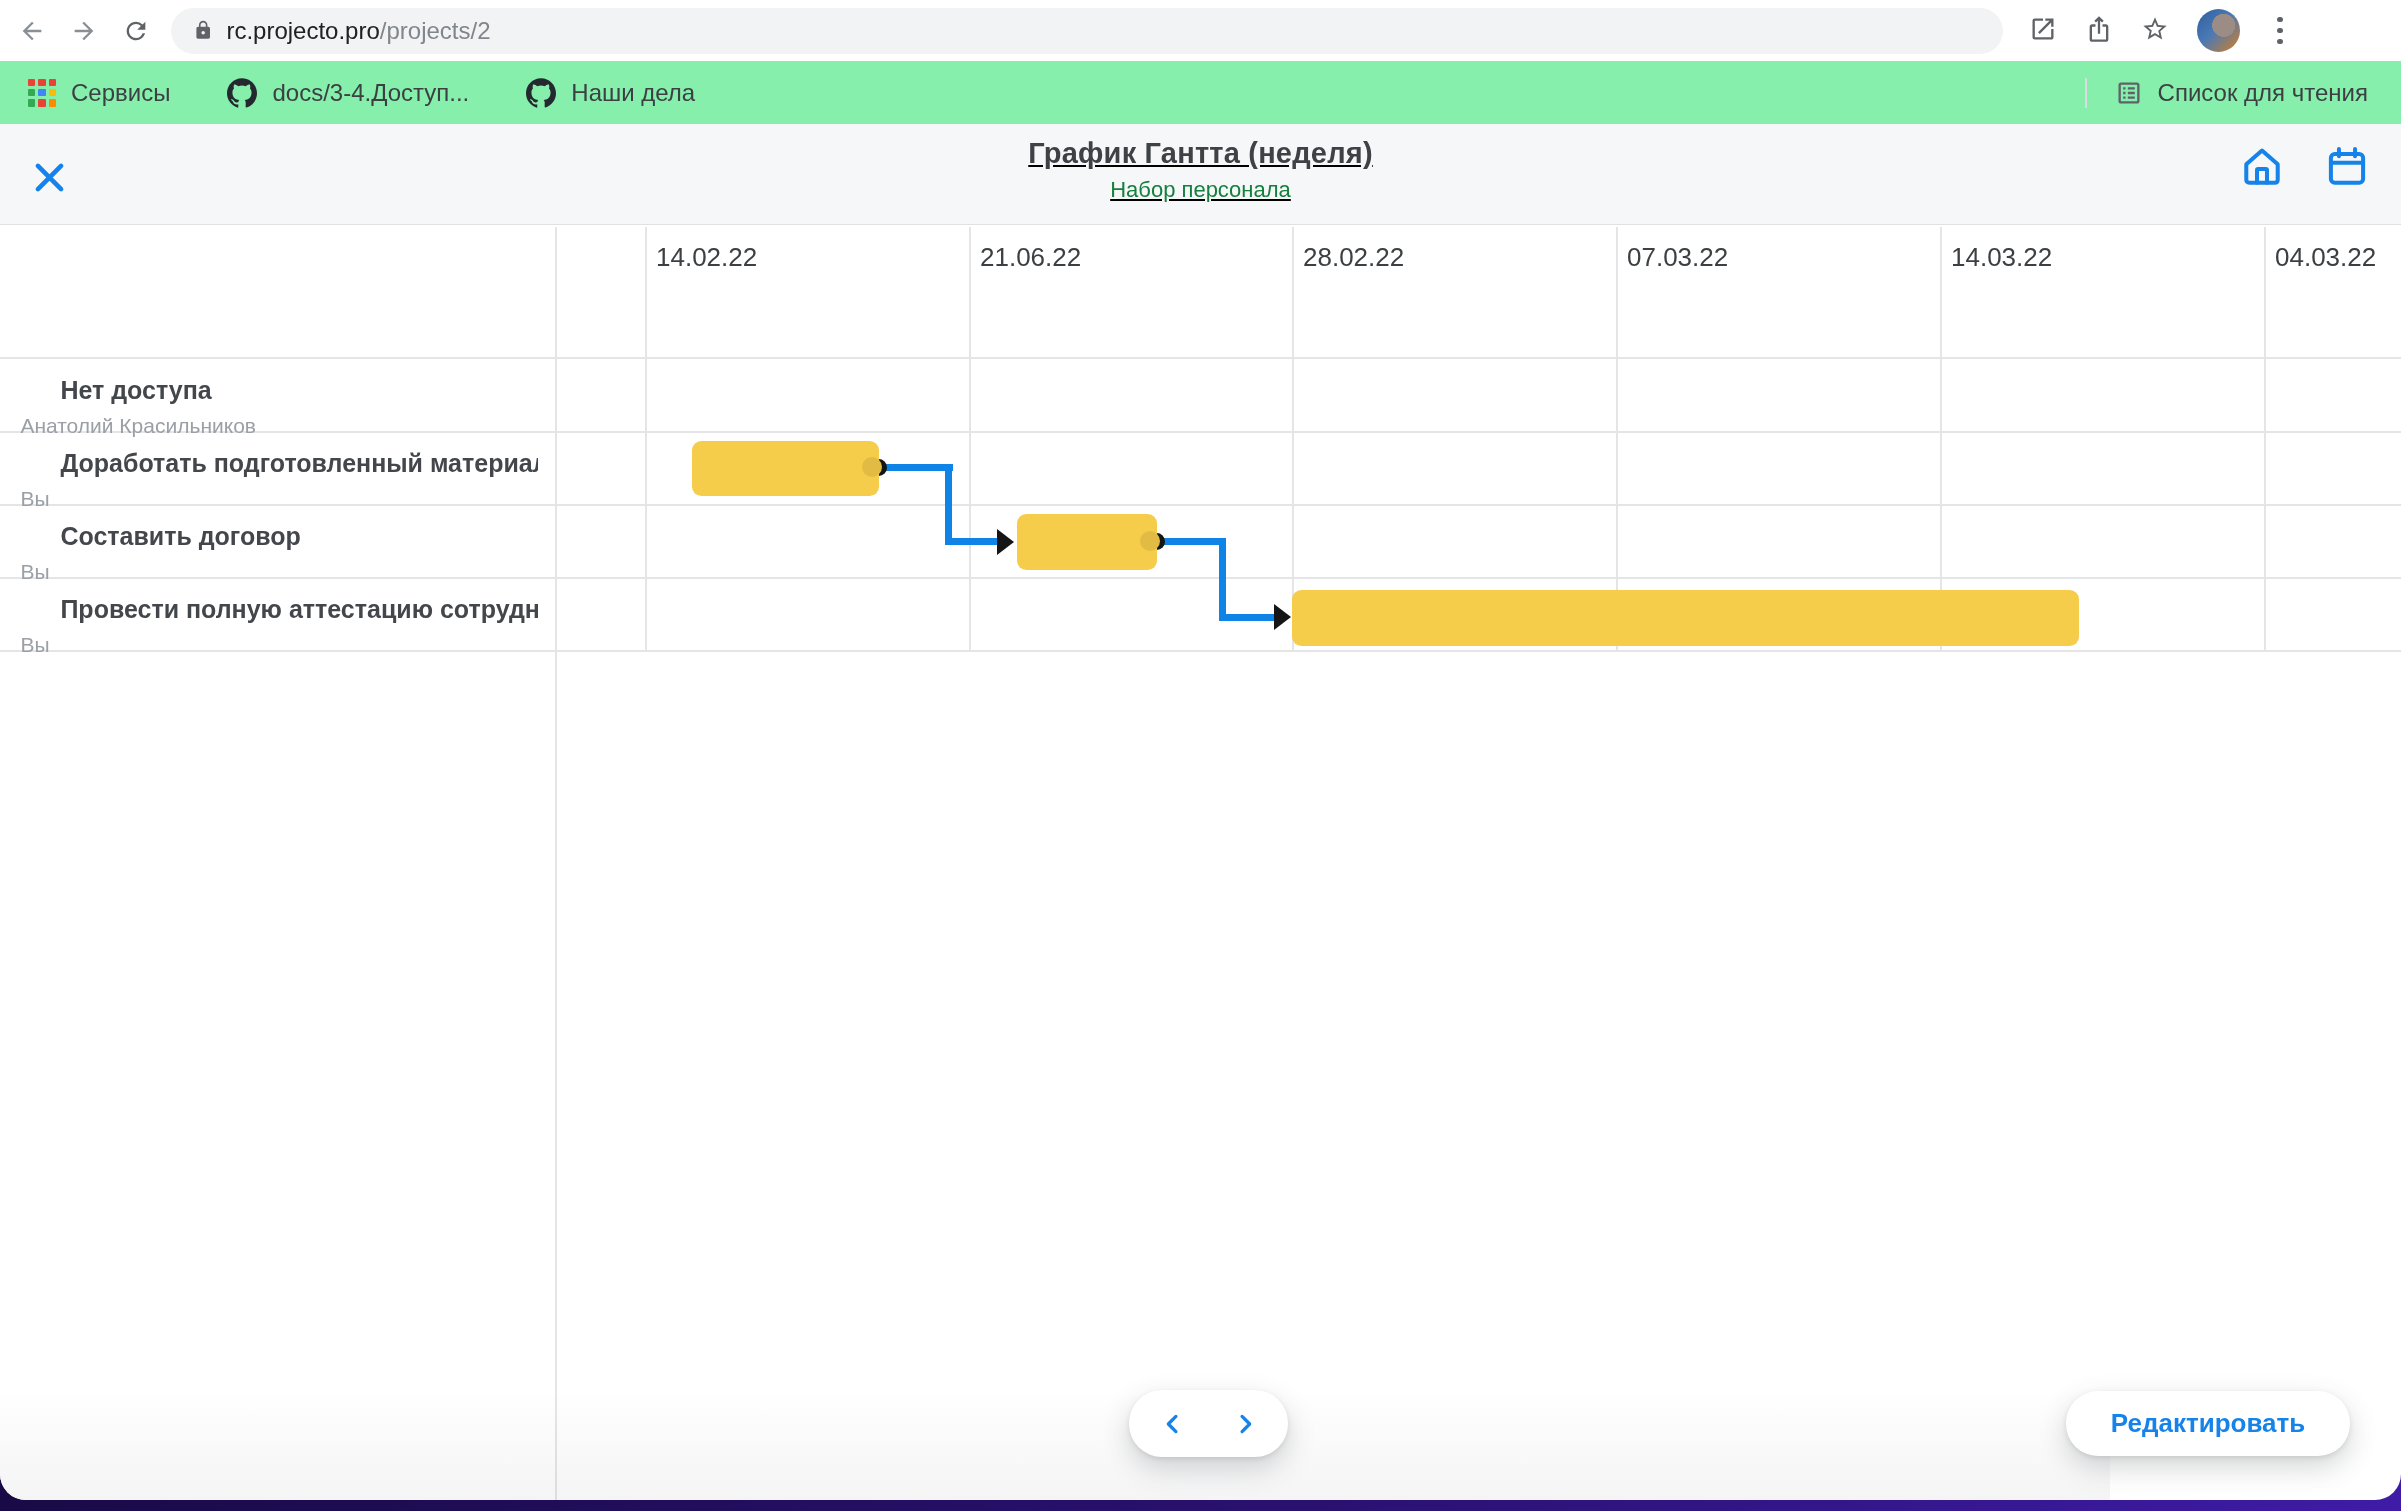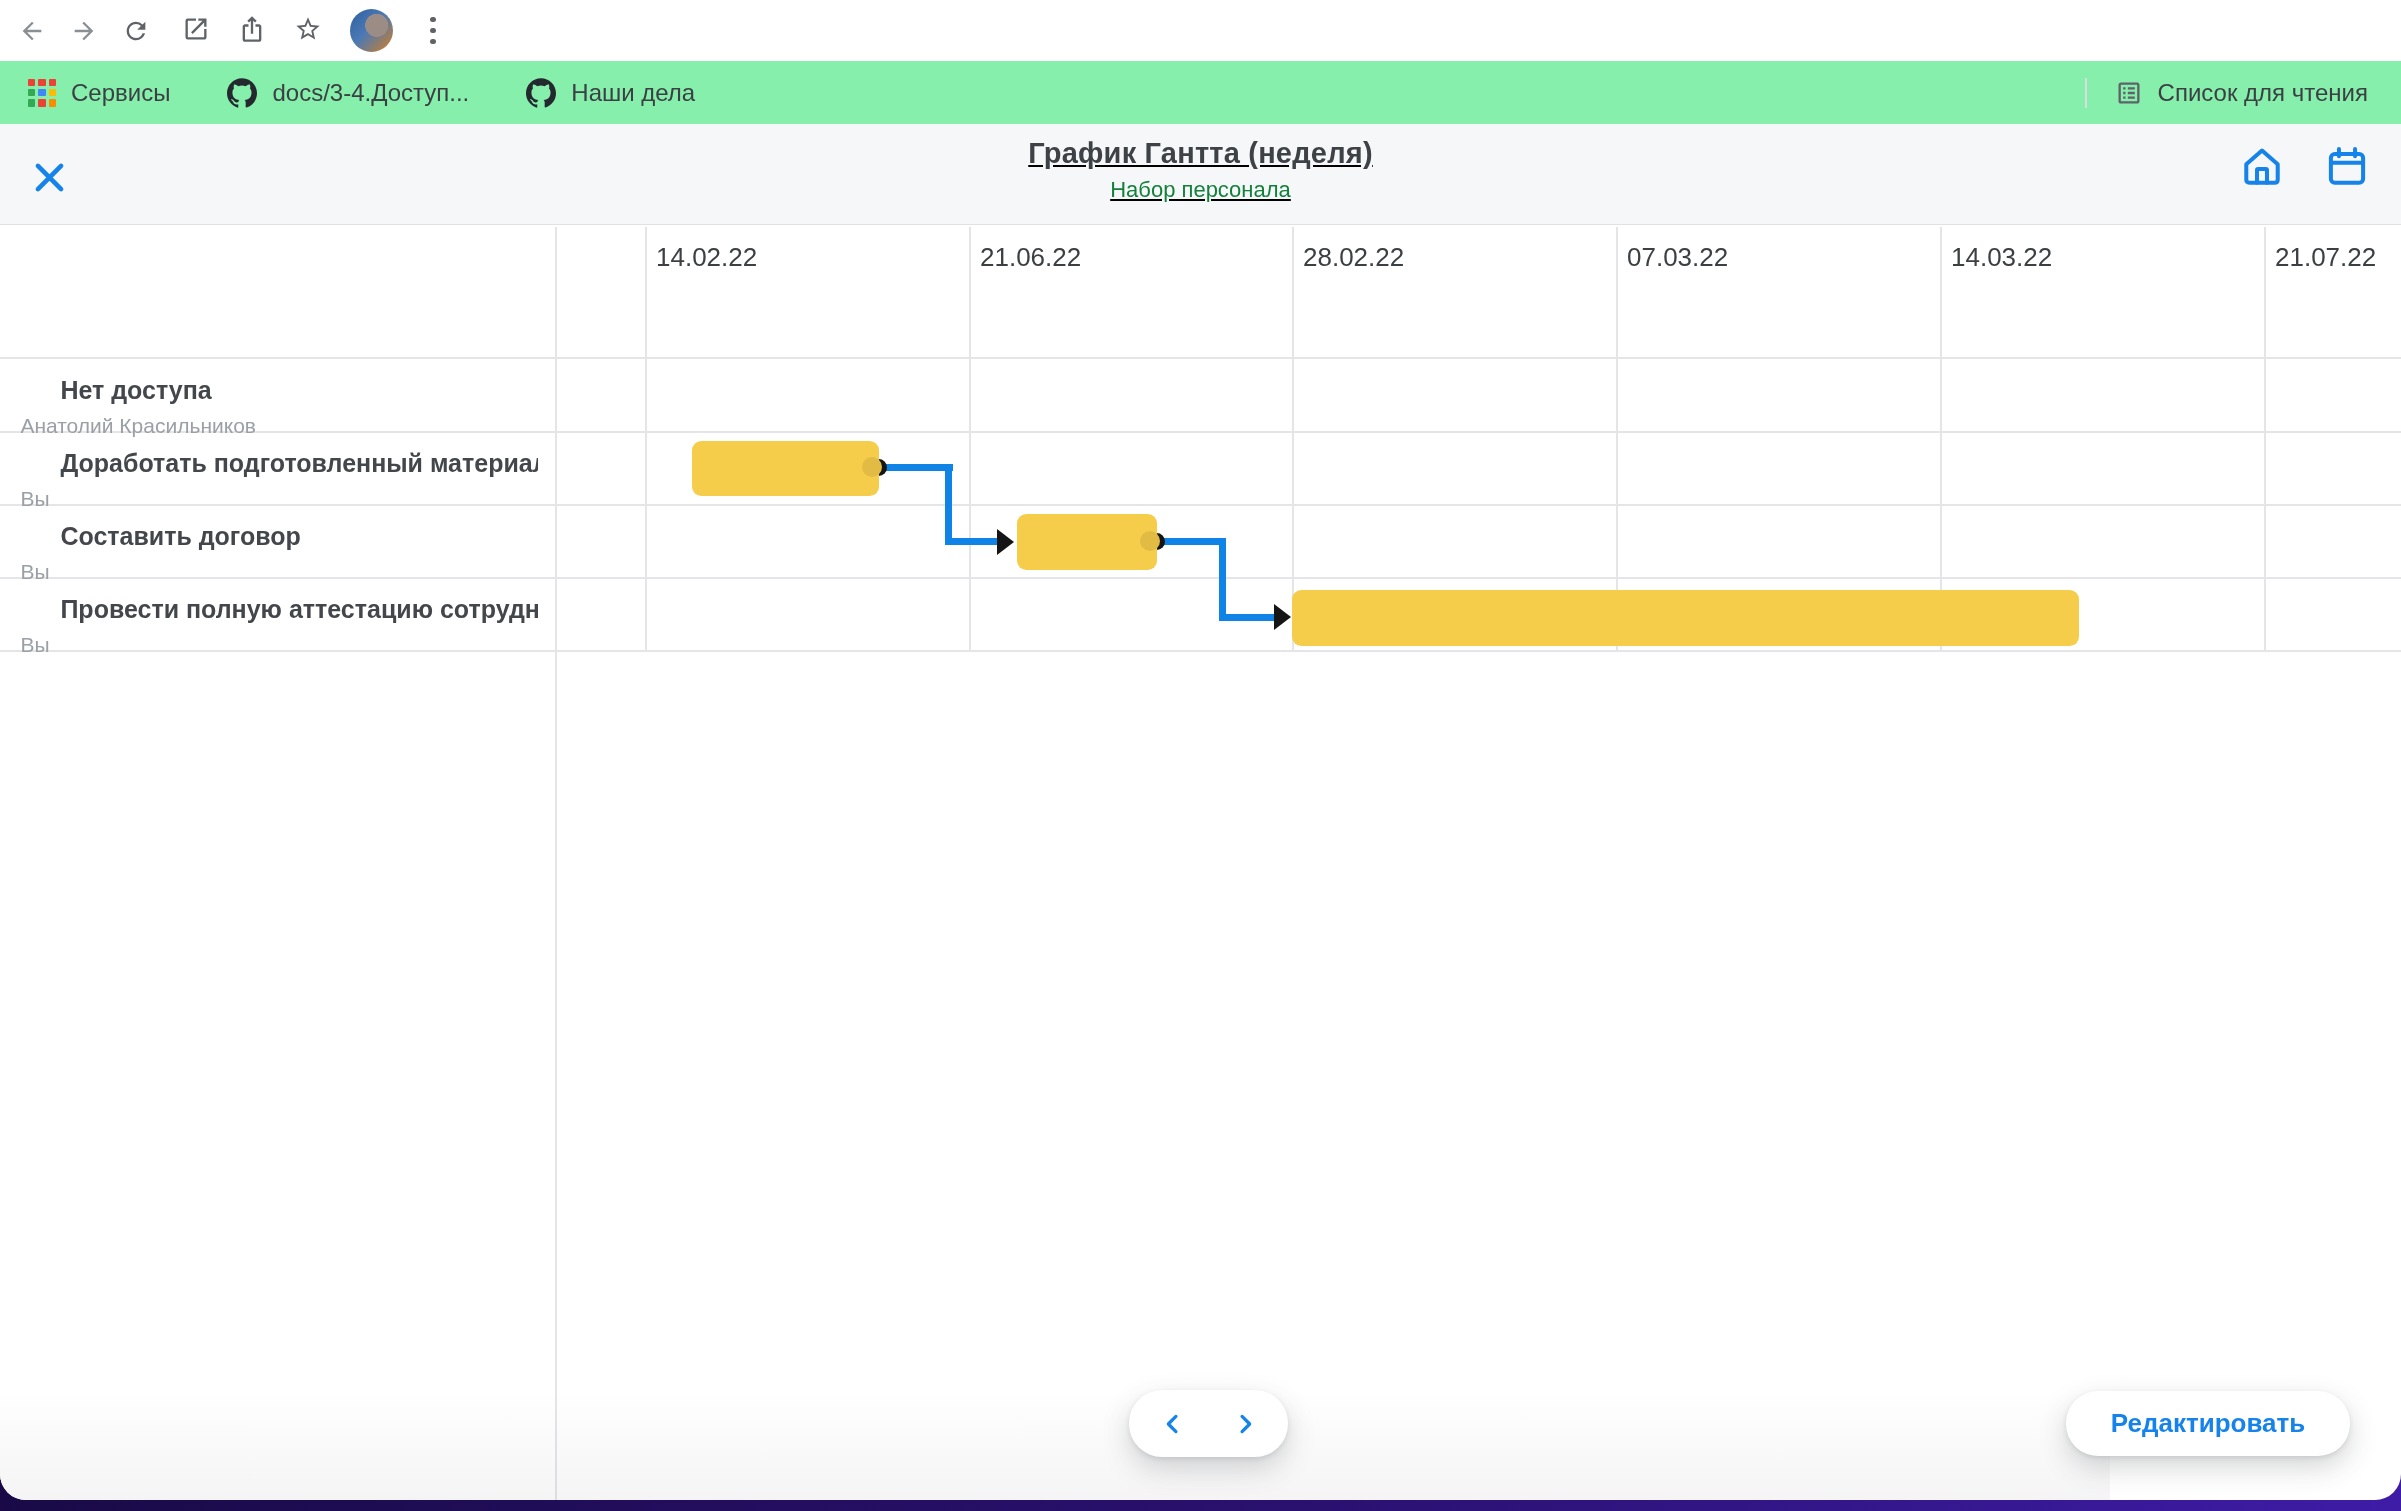--- a/index.html
+++ b/index.html
@@ -100,20 +100,26 @@
     <div class="navbtn">
       <svg viewBox="0 0 24 24">
           <path fill="#8a8f94" d="M4 13h12.17l-5.59 5.59L12 20l8-8-8-8-1.41 1.41L16.17 11H4v2z"></path>
         </svg>
     </div>
     <div class="navbtn">
       <svg viewBox="0 0 24 24">
           <path fill="#5f6368" d="M17.65 6.35A7.95 7.95 0 0 0 12 4c-4.42 0-7.99 3.58-7.99 8S7.58 20 12 20c3.73 0 6.84-2.55 7.73-6h-2.08A5.99 5.99 0 0 1 12 18c-3.31 0-6-2.69-6-6s2.69-6 6-6c1.66 0 3.14.69 4.22 1.78L13 11h7V4l-2.35 2.35z"></path>
         </svg>
     </div>
+    <div class="urlbar">
+      <svg viewBox="0 0 24 24">
+          <path fill="#5f6368" d="M18 8h-1V6c0-2.76-2.24-5-5-5S7 3.24 7 6v2H6c-1.1 0-2 .9-2 2v10c0 1.1.9 2 2 2h12c1.1 0 2-.9 2-2V10c0-1.1-.9-2-2-2zm-6 9c-1.1 0-2-.9-2-2s.9-2 2-2 2 .9 2 2-.9 2-2 2zm3.1-9H8.9V6c0-1.71 1.39-3.1 3.1-3.1 1.71 0 3.1 1.39 3.1 3.1v2z"></path>
+        </svg>
+      <span class="url"><span>rc.projecto.pro</span><span class="path">/projects/2</span></span>
+    </div>
     <div class="chrome-right">
       <div class="icon24">
         <svg viewBox="0 0 24 24">
             <path fill="#5f6368" d="M19 19H5V5h7V3H5a2 2 0 0 0-2 2v14a2 2 0 0 0 2 2h14c1.1 0 2-.9 2-2v-7h-2v7zM14 3v2h3.59l-9.83 9.83 1.41 1.41L19 6.41V10h2V3h-7z"></path>
           </svg>
       </div>
       <div class="icon24">
         <svg viewBox="0 0 24 24">
             <path fill="#5f6368" d="M16 5l-1.42 1.42-1.59-1.59V16h-1.98V4.83L9.42 6.42 8 5l4-4 4 4zm4 5v11c0 1.1-.9 2-2 2H6c-1.11 0-2-.9-2-2V10c0-1.11.89-2 2-2h3v2H6v11h12V10h-3V8h3c1.1 0 2 .89 2 2z"></path>
           </svg>
@@ -210,21 +216,21 @@
     <div class="hline" style="top:204px;"></div>
     <div class="hline" style="top:277px;"></div>
     <div class="hline" style="top:350px;"></div>
     <div class="hline" style="top:423px;"></div>
 
     <div class="datecell" style="left:656px;">14.02.22</div>
     <div class="datecell" style="left:980px;">21.06.22</div>
     <div class="datecell" style="left:1303px;">28.02.22</div>
     <div class="datecell" style="left:1627px;">07.03.22</div>
     <div class="datecell" style="left:1951px;">14.03.22</div>
-    <div class="datecell" style="left:2275px;">21.07.22</div>
+    <div class="datecell" style="left:2275px;">04.03.22</div>
 
     <div class="rowlabel" style="top:149px;">
       <div class="rt">Нет доступа</div>
       <div class="rs">Анатолий Красильников</div>
     </div>
     <div class="rowlabel" style="top:222px;">
       <div class="rt">Доработать подготовленный материал для ...</div>
       <div class="rs">Вы</div>
     </div>
     <div class="rowlabel" style="top:295px;">

